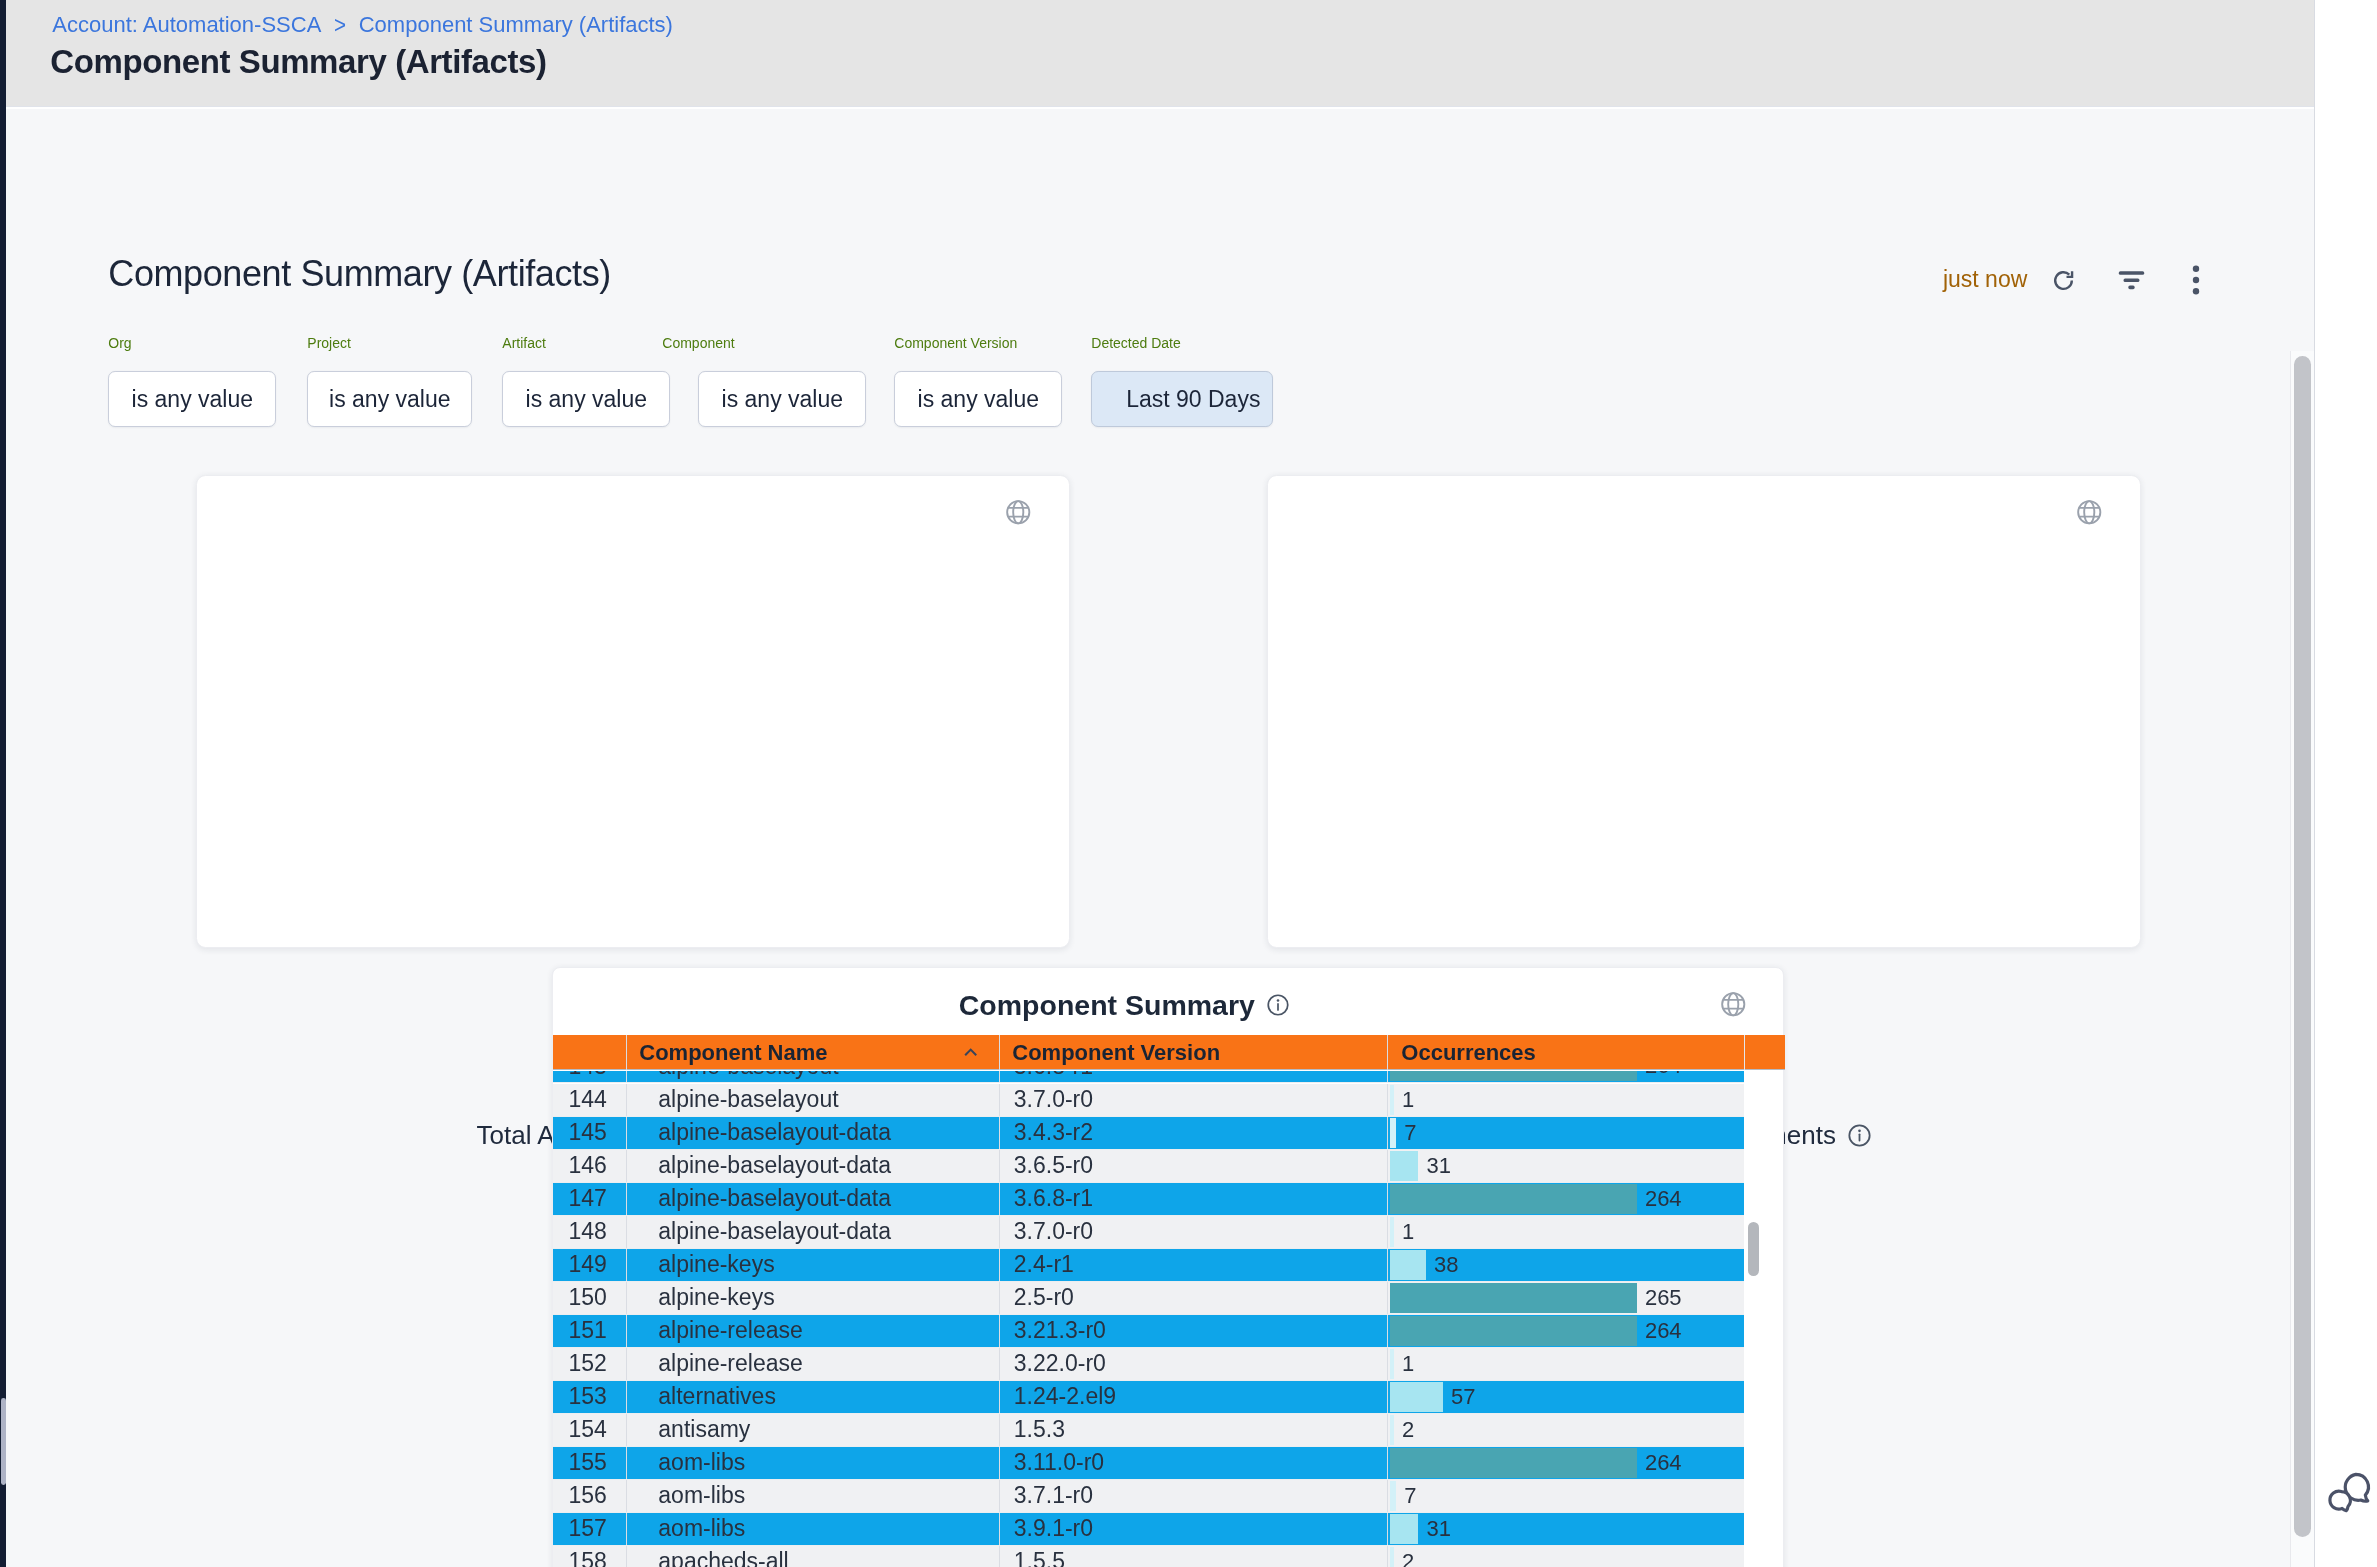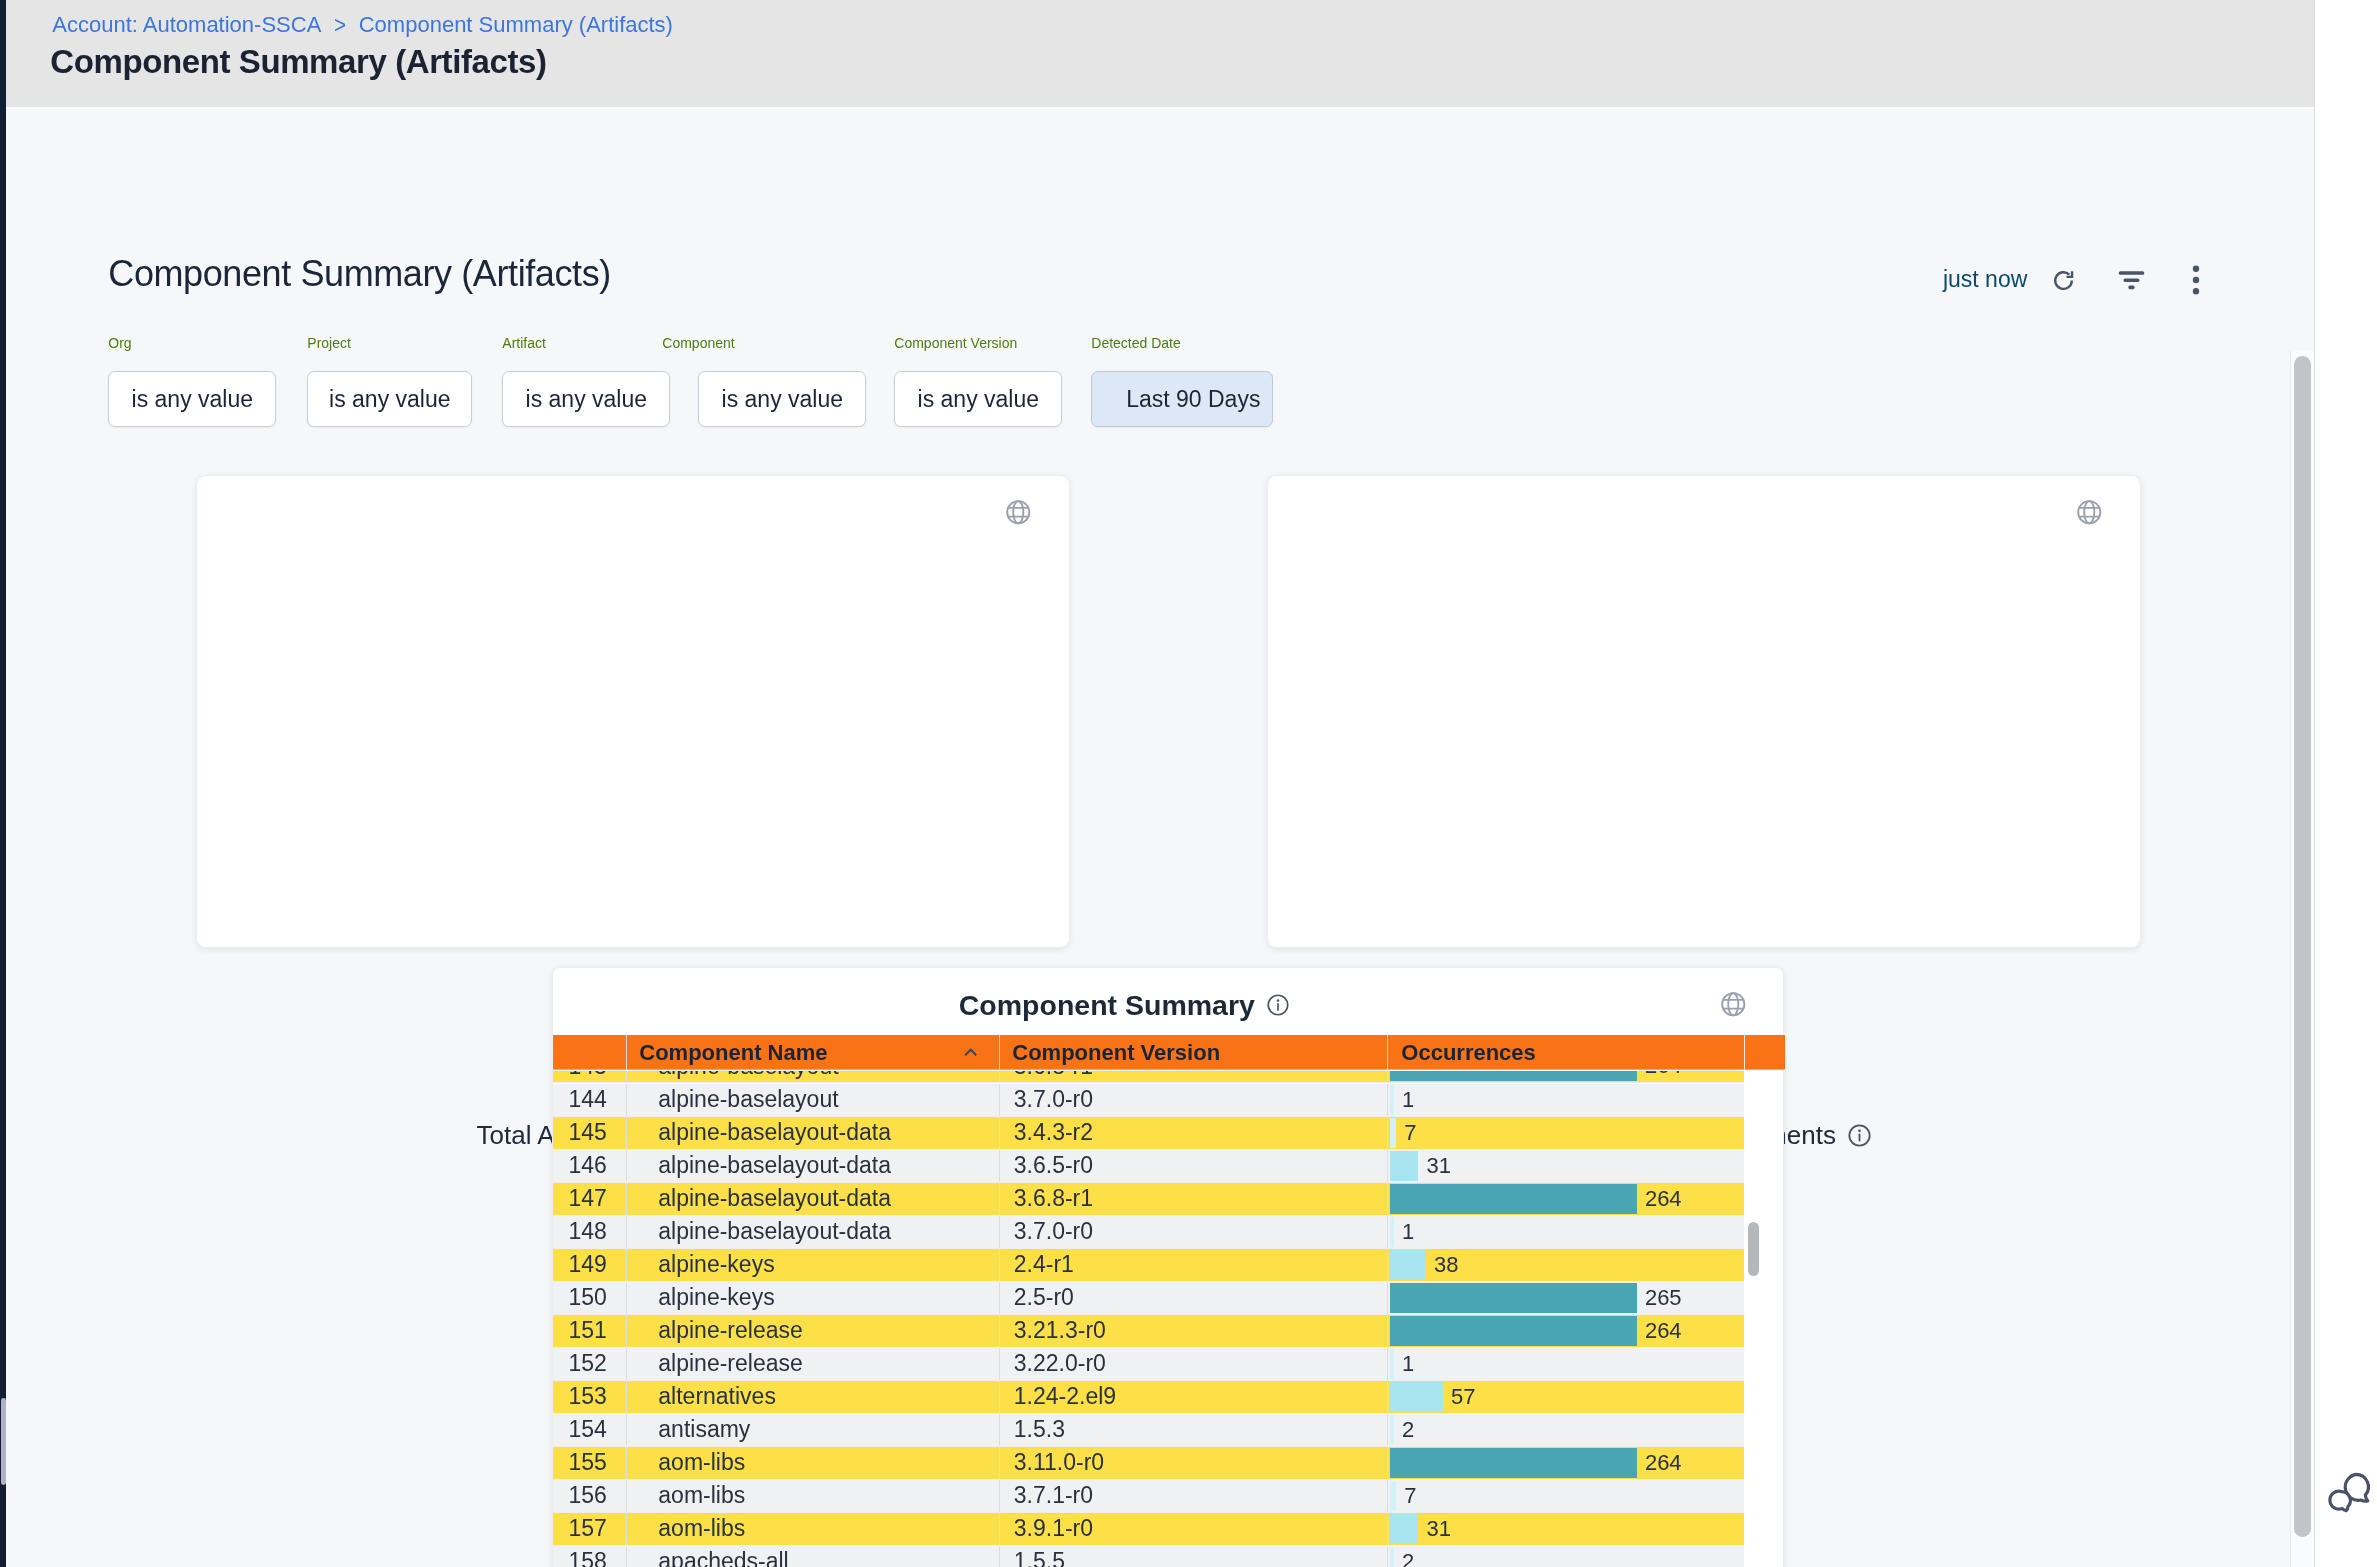--- a/index.html
+++ b/index.html
@@ -14,21 +14,21 @@
   .nav-sliver .nav-thumb{position:absolute;left:0.8px;top:1398px;width:4.8px;height:87px;border-radius:2.4px;background:#aeb3c6;}
   
   .app-header{position:absolute;left:6.3px;top:0;width:2308px;height:107px;background:#e5e5e5;border-bottom:1.6px solid #e0e3ea;}
   .breadcrumb{position:absolute;left:46px;top:11px;height:28.5px;display:flex;align-items:center;gap:12.7px;font-size:22px;color:#3b76dd;}
   .breadcrumb a{color:#3b76dd;text-decoration:none;cursor:pointer;}
   .breadcrumb .sep{font-size:20.6px;color:#3b76dd;transform:scaleY(1.15);}
   .page-title{position:absolute;left:44px;top:43px;font-size:33px;font-weight:700;color:#1b2232;letter-spacing:-0.4px;}
   
   .dash{position:absolute;left:6.3px;top:109px;width:2308px;height:1458px;background:#f6f7f9;}
   .dash-title{position:absolute;left:102px;top:144px;font-size:36px;font-weight:500;color:#1c2639;letter-spacing:-0.4px;}
-  .refreshed{position:absolute;left:1902px;top:157px;width:119px;text-align:right;font-size:23px;color:#0c4a6e;}
+  .refreshed{position:absolute;left:1902px;top:157px;width:119px;text-align:right;font-size:23px;color:#a16207;}
   .icon-btn{position:absolute;top:155px;width:32px;height:32px;display:flex;align-items:center;justify-content:center;cursor:pointer;}
   .filter-label{position:absolute;top:226px;font-size:14px;color:#4d7c0f;}
   .filter-btn{
     position:absolute;top:262px;height:56px;border-radius:7.1px;border:1.6px solid #c9cedb;background:#fff;
     display:flex;align-items:center;justify-content:center;font-size:23px;color:#1c2538;cursor:pointer;
     font-family:inherit;box-shadow:0 0.8px 1.6px rgba(40,50,70,.06);
   }
   .filter-btn.active{background:#dce8f6;border-color:#bec9da;}
   
   .card{position:absolute;background:#fff;border:0.8px solid #ecedf1;border-radius:9.5px;box-shadow:0 1.6px 6.3px rgba(35,45,65,.09);}
@@ -36,21 +36,21 @@
   .kpi-label-row{position:absolute;left:0;top:644px;width:100%;display:flex;align-items:center;justify-content:center;gap:11px;}
   .kpi-label{font-size:26px;color:#202b3e;}
   .globe{position:absolute;cursor:pointer;}
   
   .tbl-title-row{position:absolute;left:0;top:20.6px;width:1142px;display:flex;align-items:center;justify-content:center;gap:11px;}
   .tbl-title{font-size:28.5px;font-weight:600;color:#1d2839;}
   .thead{position:absolute;left:0;top:67px;width:1232px;height:35px;background:#f97316;border-bottom:1.6px solid #b5bac3;}
   .th{position:absolute;top:0;height:35px;display:flex;align-items:center;font-size:22px;font-weight:700;color:#1a2434;}
   .vline{position:absolute;top:67px;width:0.8px;background:#d9dce2;}
   .rows-viewport{position:absolute;left:0;top:103px;width:1232px;height:549px;overflow:hidden;}
-  .trow{position:relative;width:1191px;height:33px;border-bottom:0.8px solid #eceef0;background:#fde047;}
+  .trow{position:relative;width:1191px;height:33px;border-bottom:0.8px solid #eceef0;background:#0ea5e9;}
   .trow.zebra{background:#f0f1f3;}
   .partial-clip{position:relative;width:1232px;height:12.7px;overflow:hidden;}
   .partial-clip .trow{position:absolute;top:-20.6px;left:0;}
   .cell{position:absolute;top:0;height:100%;display:flex;align-items:center;font-size:23px;color:#29313f;}
   .cell.num{left:0;width:63px;justify-content:flex-end;padding-right:9.5px;}
   .cell.name{left:73px;width:373px;padding-left:31px;border-left:0.8px solid #dadde3;}
   .cell.ver{left:446px;width:389px;padding-left:13.5px;border-left:0.8px solid #dadde3;}
   .cell.occ{left:834px;width:357px;padding-left:1.6px;border-left:0.8px solid #dadde3;}
   .bar{height:30px;flex:0 0 auto;}
   .bar-label{margin-left:8px;font-size:22px;color:#29313f;}

